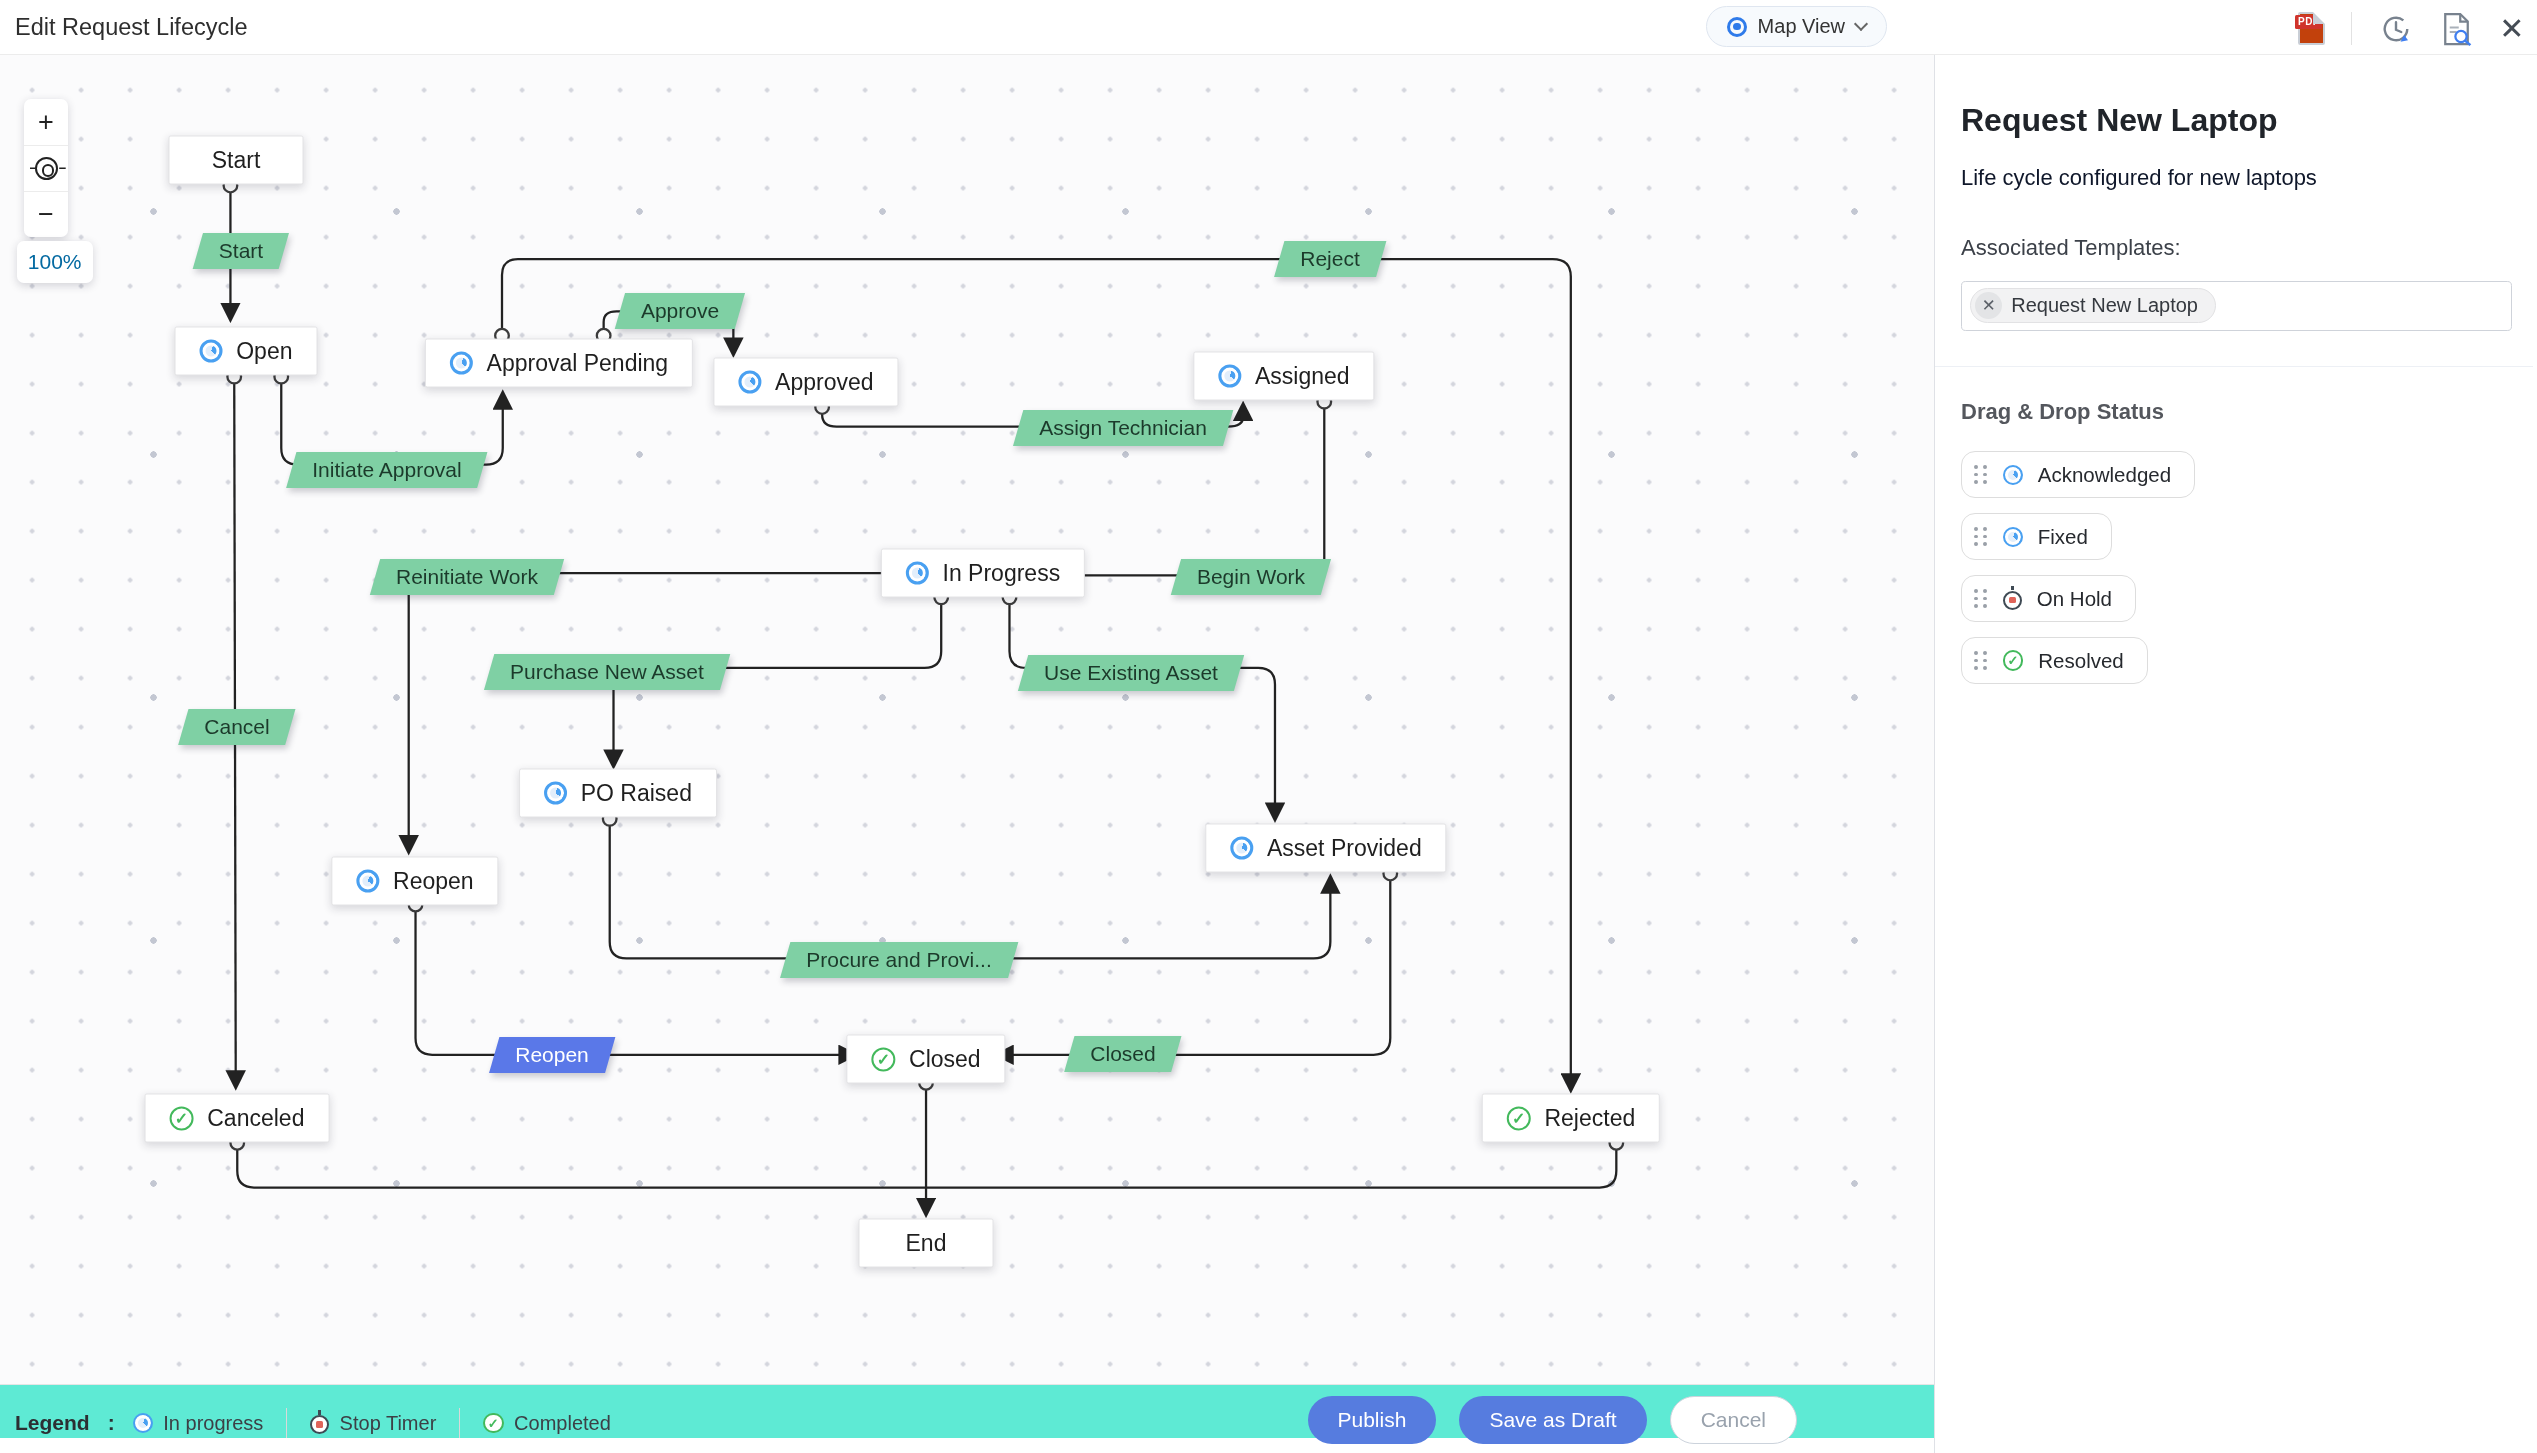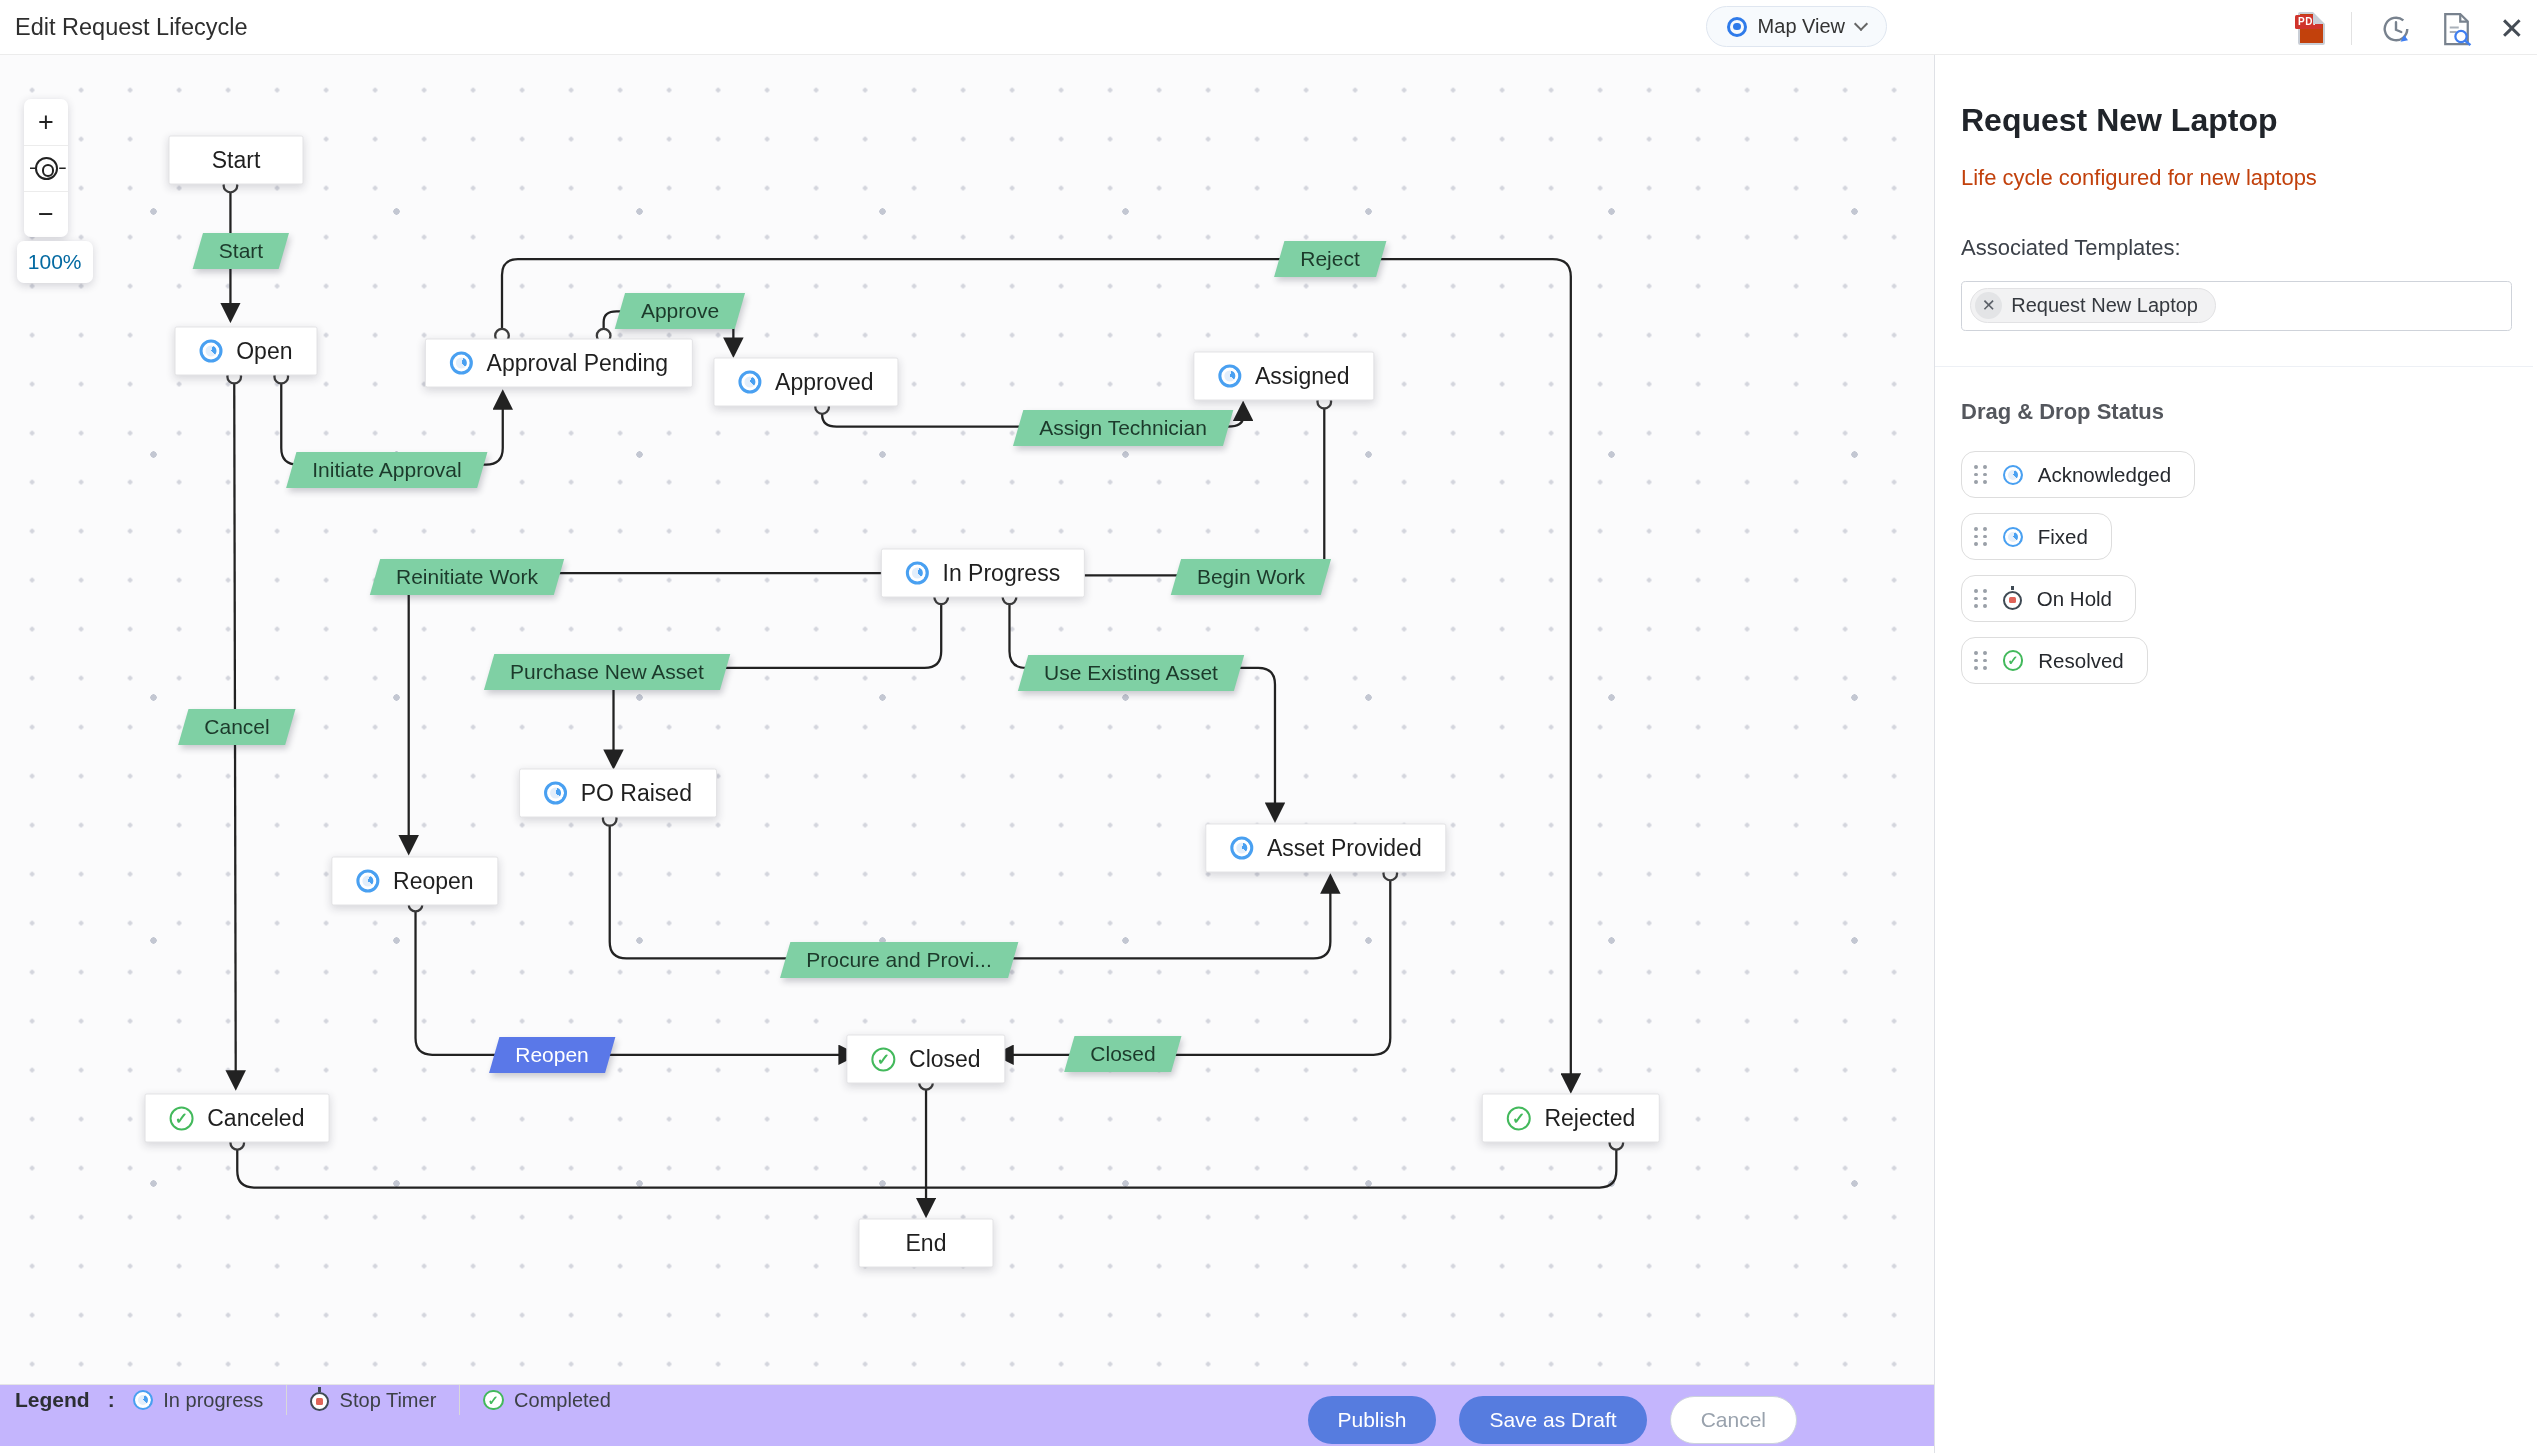--- a/index.html
+++ b/index.html
@@ -87,40 +87,40 @@
   .tlabel.blue::before { background:#5a78e8; }
 
   
   .panel { position:absolute; left:1934px; top:55px; width:604px; height:1399px; background:#fff;
     border-left:0.8px solid #dfe1e6; z-index:40; }
   .tabstrip { height:87px; background:#f6f7f9; border-bottom:0.8px solid #e3e6ea; position:relative; }
   .tab { position:absolute; left:26px; top:30px; font-size:20.5px; color:#3a3f46; cursor:pointer; }
   .tab-underline { position:absolute; left:24px; bottom:0; width:56px; height:6px; background:#4a86e8; }
   .panel-body { padding:30px 32px 0 26px; }
   .panel-h1 { font-size:32px; font-weight:600; color:#20242a; margin-top:16.7px; }
-  .panel-sub { font-size:22px; color:#c2410c; margin-top:26px; }
+  .panel-sub { font-size:22px; color:#0f172a; margin-top:26px; }
   .assoc-label { font-size:22px; color:#3c4149; margin-top:44px; }
   .chipbox { margin-top:20px; width:551px; height:50px; border:1.5px solid #cfd3da; border-radius:4.6px;
     display:flex; align-items:center; padding:0 7.6px; cursor:text; }
   .chip { display:flex; align-items:center; gap:9px; height:35px; background:#f2f2f3;
     border:0.8px solid #e2e2e4; border-radius:17.5px; padding:0 16.7px 0 4.6px; font-size:20px; color:#35393f; }
   .chip-x { width:27px; height:27px; border-radius:50%; background:#e3e4e6; color:#5b6068;
     display:flex; align-items:center; justify-content:center; font-size:16.7px; cursor:pointer; }
   .panel-div { height:0.8px; background:#edf0f5; margin:35px -27px 0 -26px; }
   .drag-label { font-size:22px; font-weight:600; color:#54575d; margin-top:33px; }
   .status-row { display:inline-flex; align-items:center; gap:15px; height:47px; background:#fff;
     border:0.8px solid #ddd; border-radius:14px; padding:0 23px 0 12px; margin-top:15px; font-size:20.5px;
     color:#26292e; cursor:grab; clear:both; }
   .status-list { display:flex; flex-direction:column; align-items:flex-start; margin-top:10.6px; }
   .dots { display:grid; grid-template-columns:repeat(2, 4.6px); gap:3.8px 4.6px; cursor:grab; }
   .dots i { width:3.8px; height:3.8px; background:#9aa0a8; border-radius:50%; }
 
   
-  .bottombar { position:absolute; left:0; top:1384px; width:1934px; height:62px; background:#c4b5fd;
-    border-top:0.8px solid #e5e5e5; z-index:45; display:flex; align-items:flex-start; }
+  .bottombar { position:absolute; left:0; top:1384px; width:1934px; height:54px; background:#5eead4;
+    border-top:0.8px solid #e5e5e5; z-index:45; display:flex; align-items:flex-end; }
   .legend { display:flex; align-items:center; gap:18px; margin-left:15px; }
   .legend-title { font-size:21px; font-weight:bold; color:#2c2f33; }
   .legend-colon { font-size:21px; font-weight:bold; color:#2c2f33; }
   .legend-item { display:flex; align-items:center; gap:10.6px; font-size:20px; color:#3c4046; }
   .legend-sep { width:1.5px; height:30px; background:#d9d9d9; margin:0 4.6px; }
   .actions { position:absolute; right:137px; top:10.6px; display:flex; gap:23px; }
   .btn { height:48px; border-radius:24px; font-size:21px; padding:0 30px; cursor:pointer;
     font-family:"Liberation Sans", sans-serif; }
   .btn-primary { background:#567cdf; border:none; color:#fff; }
   .btn-ghost { background:#fff; border:1.5px solid #ccd3dc; color:#99a2ad; }

